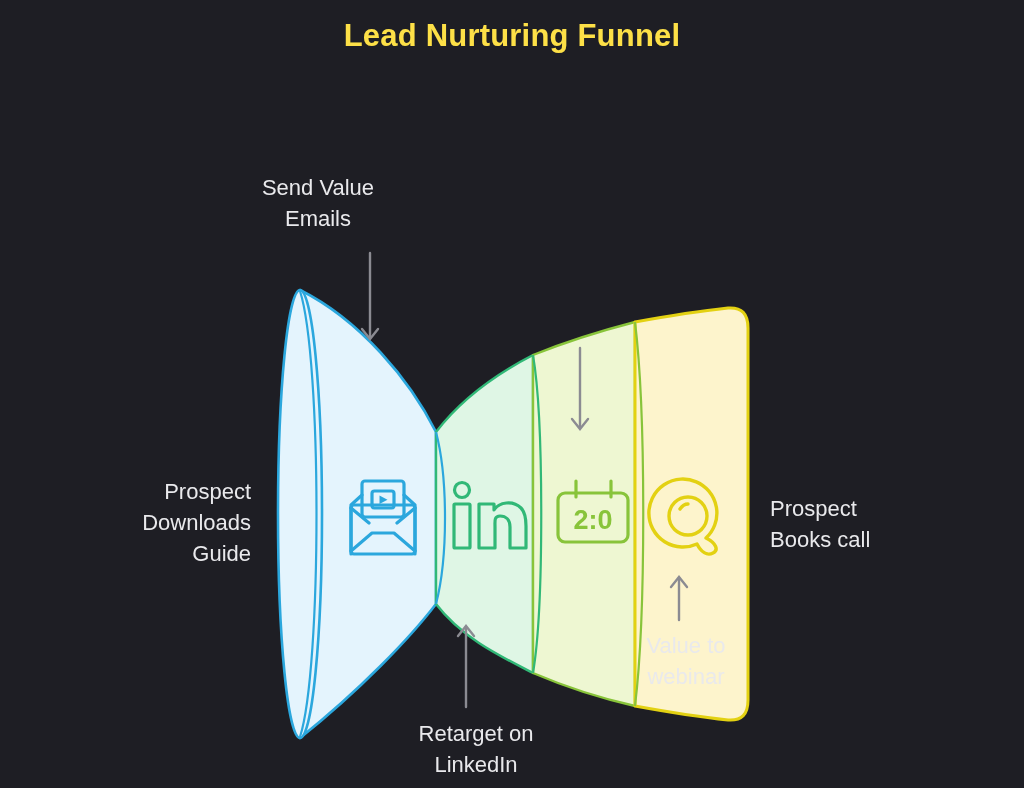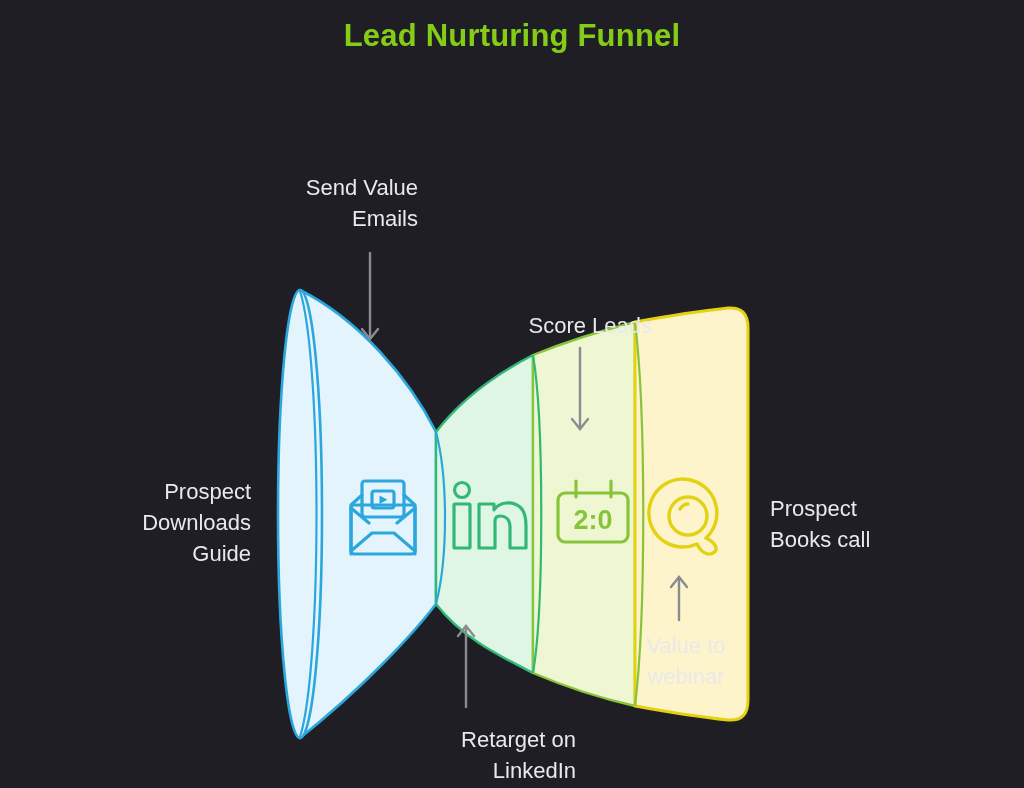--- a/index.html
+++ b/index.html
@@ -18,44 +18,44 @@
     position: relative;
     width: 1024px;
     height: 788px;
   }
   #title {
     position: absolute;
     left: 0;
     top: 18px;
     width: 1024px;
     text-align: center;
-    color: #84cc16;
+    color: #fde047;
     font-size: 31px;
     font-weight: bold;
     letter-spacing: 0.2px;
   }
   svg.funnel-svg {
     position: absolute;
     left: 0;
     top: 0;
     width: 1024px;
     height: 788px;
   }
   .lbl {
     position: absolute;
     color: #e9e9ec;
     font-size: 22px;
     line-height: 31px;
     white-space: pre-line;
   }
-  #lbl-send-value-emails { left: 218px; top: 172px; width: 200px; text-align: right; }
+  #lbl-send-value-emails { left: 218px; top: 172px; width: 200px; text-align: center; }
   #lbl-score-leads       { left: 452px; top: 310px; width: 200px; text-align: right; }
   #lbl-prospect-downloads{ left: 45px;  top: 476px; width: 206px; text-align: right; }
   #lbl-prospect-books    { left: 770px; top: 493px; width: 220px; text-align: left; }
-  #lbl-retarget-linkedin { left: 376px; top: 718px; width: 200px; text-align: right; margin-top: 6px; }
+  #lbl-retarget-linkedin { left: 376px; top: 718px; width: 200px; text-align: center; }
   #lbl-invite-webinar    { left: 586px; top: 630px; width: 200px; text-align: center; }
 </style>
 </head>
 <body>
 
 <div id="stage">
 
   <div id="title">Lead Nurturing Funnel</div>
 
   <svg class="funnel-svg" viewBox="0 0 1024 788">
@@ -160,21 +160,20 @@
       <g>
         <line x1="679" y1="620" x2="679" y2="578"></line>
         <path d="M 671,587 L 679,577 L 687,587"></path>
       </g>
     </g>
   </svg>
 
   <div class="lbl" id="lbl-send-value-emails">Send Value
 Emails</div>
 
-  <div class="lbl" id="lbl-score-leads">Score Leads</div>
 
   <div class="lbl" id="lbl-retarget-linkedin">Retarget on
 LinkedIn</div>
 
   <div class="lbl" id="lbl-invite-webinar">Value to
 webinar</div>
 
   <div class="lbl" id="lbl-prospect-downloads">Prospect
 Downloads
 Guide</div>

